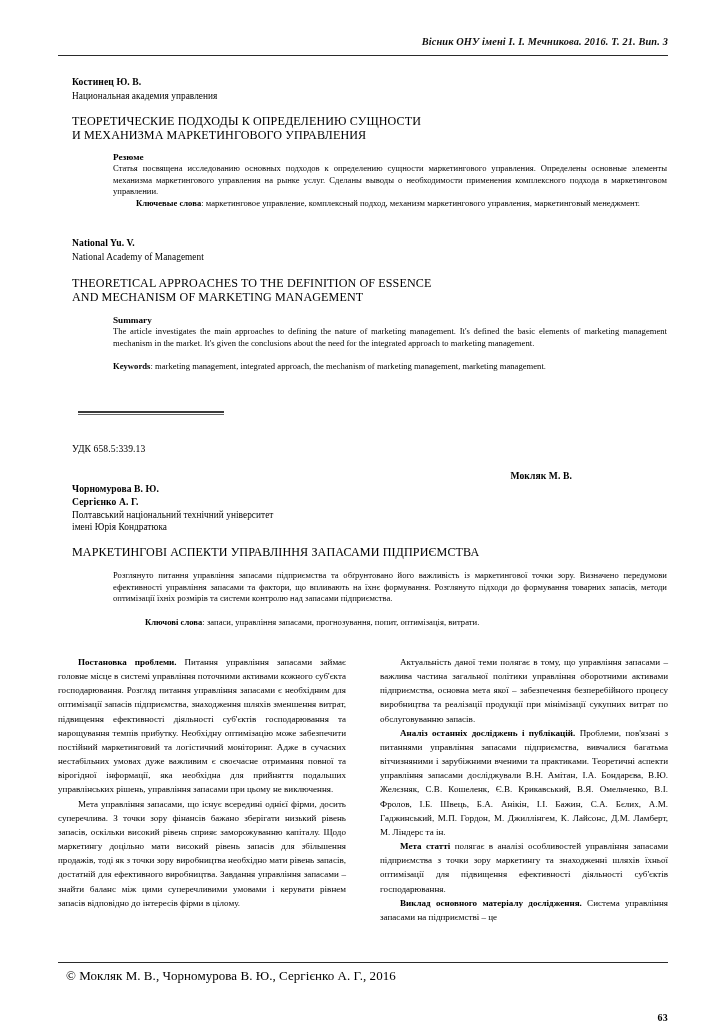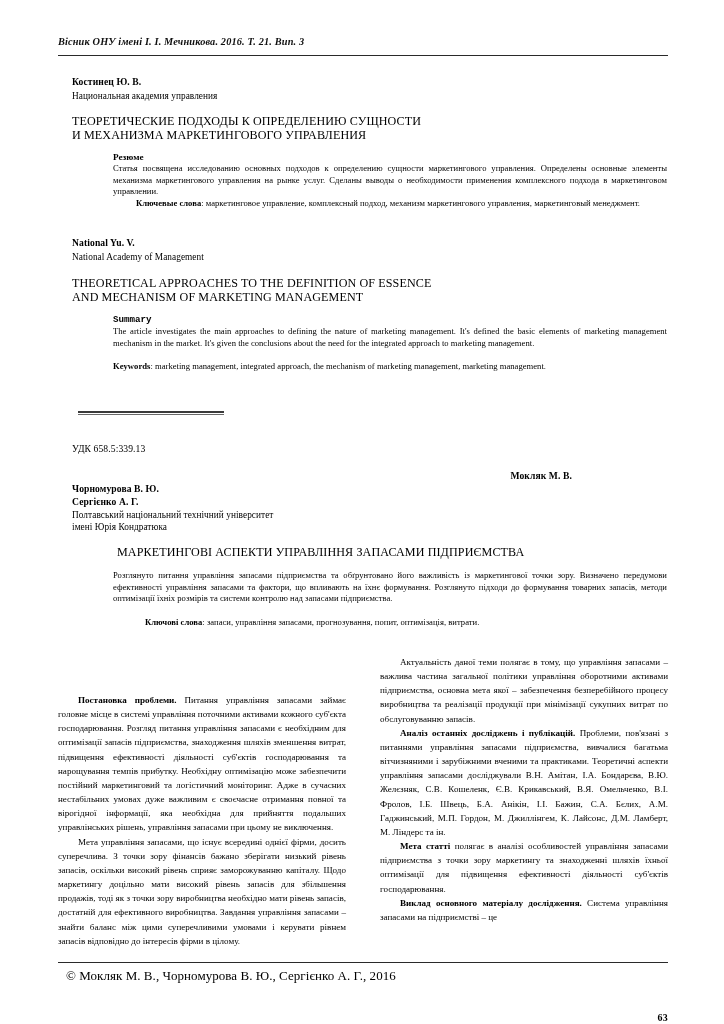--- a/index.html
+++ b/index.html
@@ -24,20 +24,21 @@
   
   .runhead {
     position: absolute;
     left: 58px; top: 36px;
     width: 610px;
     font-style: italic;
     font-weight: bold;
     font-size: 10.3px;
     letter-spacing: 0.15px;
     color: #111;
+    text-align: right;
   }
   .runhead-rule {
     position: absolute;
     left: 58px; top: 55px;
     width: 610px;
     height: 1px;
     background: #2a2a2a;
   }
 
   
@@ -96,21 +97,21 @@
   .col {
     position: absolute;
     top: 0;
     width: 288px;
     font-size: 9.05px;
     line-height: 14.15px;
     text-align: justify;
     letter-spacing: 0.01px;
     hyphens: manual;
   }
-  .col.left  { left: 0px; margin-top: 38px; }
+  .col.left  { left: 0px; }
   .col.right { left: 322px; }
   .col p { margin: 0; text-indent: 20px; }
   .col p b { font-weight: bold; }
 
   
   .foot-rule {
     position: absolute;
     left: 58px; top: 962px;
     width: 610px;
     height: 1px;
@@ -147,38 +148,38 @@
   <div class="blk abs-head" style="left:113px; top:151px; width:555px;">Резюме</div>
   <div class="blk abs-body" style="left:113px; top:163px; width:554px;">Статья посвящена исследованию основных подходов к определению сущности маркетингового управления. Определены основные элементы механизма маркетингового управления на рынке услуг. Сделаны выводы о необходимости применения комплексного подхода в маркетинговом управлении.</div>
   <div class="blk abs-body" style="left:113px; top:198px; width:554px;padding-left:23px;"><b>Ключевые слова</b><span>: маркетинговое управление, комплексный подход, механизм маркетингового управления, маркетинговый менеджмент.</span></div>
 
   <div class="blk author-name" style="left:72px; top:237px; width:580px;">National Yu. V.</div>
   <div class="blk affil" style="left:72px; top:251px; width:580px;">National Academy of Management</div>
 
   <div class="blk art-title" style="left:72px; top:276px; width:600px;">THEORETICAL APPROACHES TO THE DEFINITION OF ESSENCE</div>
   <div class="blk art-title" style="left:72px; top:290px; width:600px;">AND MECHANISM OF MARKETING MANAGEMENT</div>
 
-  <div class="blk abs-head" style="left:113px; top:314px; width:555px;font-family:Liberation Mono, monospace;">Summary</div>
+  <div class="blk abs-head" style="left:113px; top:314px; width:555px;">Summary</div>
   <div class="blk abs-body" style="left:113px; top:326px; width:554px;">The article investigates the main approaches to defining the nature of marketing management. It's defined the basic elements of marketing management mechanism in the market. It's given the conclusions about the need for the integrated approach to marketing management.</div>
   <div class="blk abs-body" style="left:113px; top:361px; width:554px;"><b>Keywords</b><span>: marketing management, integrated approach, the mechanism of marketing management, marketing management.</span></div>
 
   <div class="sep">
     <div class="r1"></div>
     <div class="r2"></div>
   </div>
 
   <div class="blk udk" style="left:72px; top:443px; width:400px;">УДК 658.5:339.13</div>
 
   <div class="blk author-name" style="left:72px; top:470px; width:500px;text-align:right;">Мокляк М. В.</div>
   <div class="blk author-name" style="left:72px; top:483px; width:500px;">Чорномурова В. Ю.</div>
   <div class="blk author-name" style="left:72px; top:496px; width:500px;">Сергієнко А. Г.</div>
   <div class="blk affil" style="left:72px; top:509px; width:500px;">Полтавський національний технічний університет</div>
   <div class="blk affil" style="left:72px; top:521px; width:500px;">імені Юрія Кондратюка</div>
 
-  <div class="blk art-title" style="left:72px; top:545px; width:600px;margin-left:45px;">МАРКЕТИНГОВІ АСПЕКТИ УПРАВЛІННЯ ЗАПАСАМИ ПІДПРИЄМСТВА</div>
+  <div class="blk art-title" style="left:72px; top:545px; width:600px;">МАРКЕТИНГОВІ АСПЕКТИ УПРАВЛІННЯ ЗАПАСАМИ ПІДПРИЄМСТВА</div>
 
   <div class="blk abs-body" style="left:113px; top:570px; width:554px;">Розглянуто питання управління запасами підприємства та обґрунтовано його важливість із маркетингової точки зору. Визначено передумови ефективності управління запасами та фактори, що впливають на їхнє формування. Розглянуто підходи до формування товарних запасів, методи оптимізації їхніх розмірів та системи контролю над запасами підприємства.</div>
   <div class="blk abs-body" style="left:113px; top:617px; width:554px;margin-left:32px;"><b>Ключові слова</b><span>: запаси, управління запасами, прогнозування, попит, оптимізація, витрати.</span></div>
 
   <div class="cols">
     <div class="col left">
         <p><b>Постановка проблеми.</b><span> Питання управління запасами займає головне місце в системі управління поточними активами кожного суб'єкта господарювання. Розгляд питання управління запасами є необхідним для оптимізації запасів підприємства, знаходження шляхів зменшення витрат, підвищення ефективності діяльності суб'єктів господарювання та нарощування темпів прибутку. Необхідну оптимізацію може забезпечити постійний маркетинговий та логістичний моніторинг. Адже в сучасних нестабільних умовах дуже важливим є своєчасне отримання повної та вірогідної інформації, яка необхідна для прийняття подальших управлінських рішень, управління запасами при цьому не виключення.</span></p>
         <p><span>Мета управління запасами, що існує всередині однієї фірми, досить суперечлива. З точки зору фінансів бажано зберігати низький рівень запасів, оскільки високий рівень сприяє заморожуванню капіталу. Щодо маркетингу доцільно мати високий рівень запасів для збільшення продажів, тоді як з точки зору виробництва необхідно мати рівень запасів, достатній для ефективного виробництва. Завдання управління запасами – знайти баланс між цими суперечливими умовами і керувати рівнем запасів відповідно до інтересів фірми в цілому.</span></p>
       </div>
     <div class="col right">

